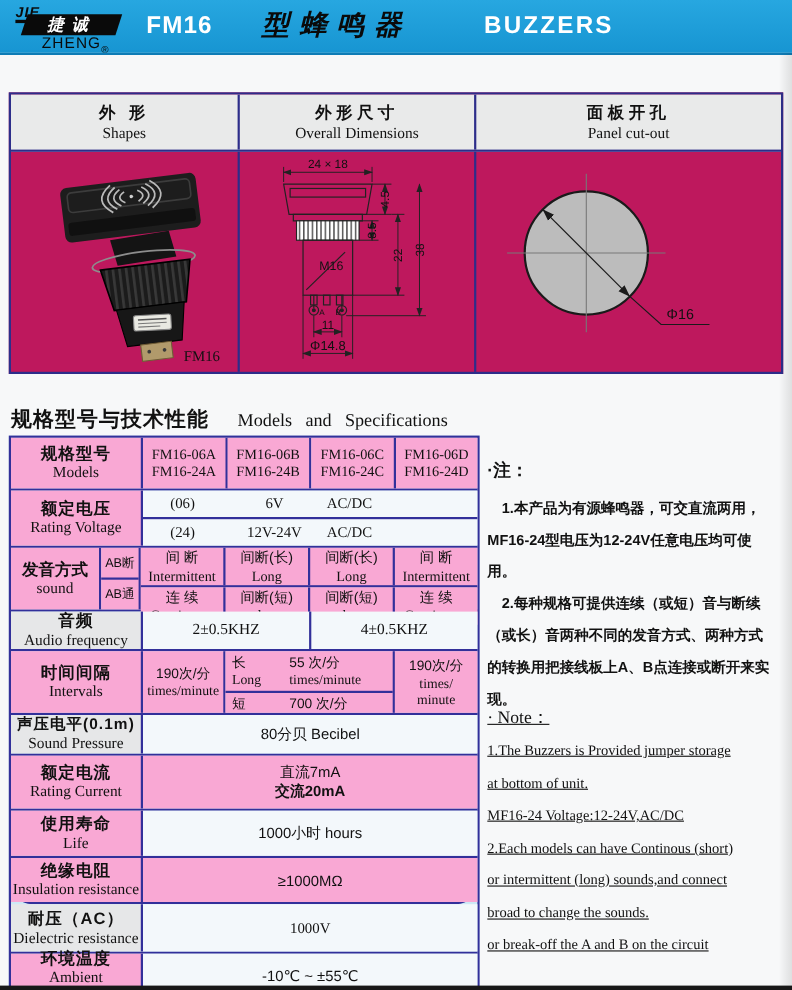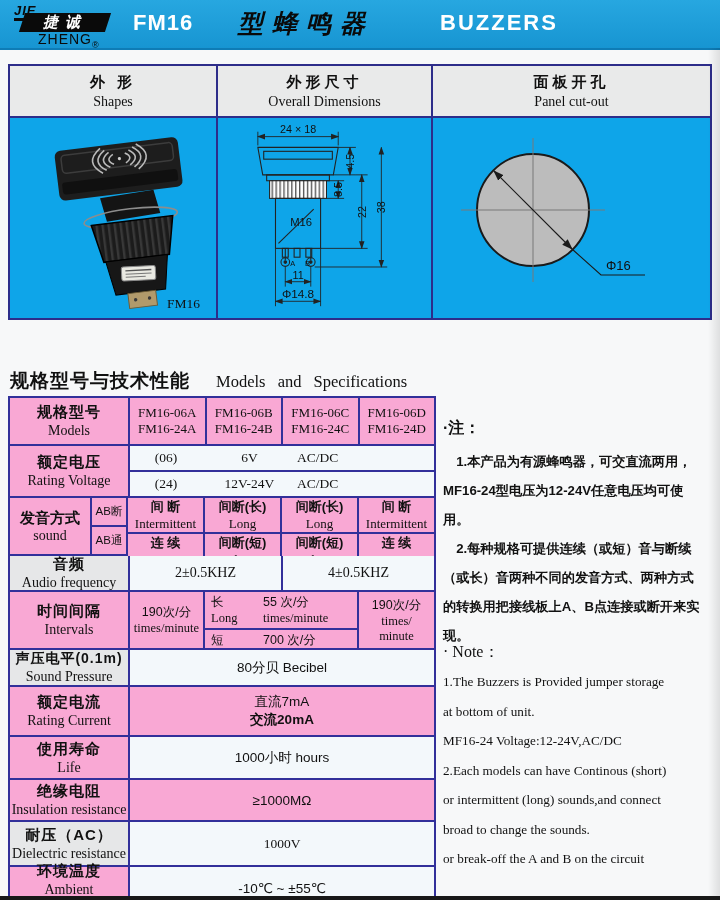--- a/index.html
+++ b/index.html
@@ -24,21 +24,21 @@
   .logo-zheng{position:absolute;left:30px;top:29px;font-size:14px;font-weight:normal;color:#0a0a0a;letter-spacing:1px;}
   .logo-reg{font-size:9px;vertical-align:sub;}
   .banner-model{position:absolute;left:133px;top:0;height:48px;line-height:46px;color:#fff;
     font-size:22px;font-weight:bold;letter-spacing:1px;}
   .banner-cn{position:absolute;left:238px;top:0;height:48px;line-height:46px;color:#0a0a0a;
     font-size:25px;font-weight:bold;font-style:italic;letter-spacing:9px;}
   .banner-en{position:absolute;left:440px;top:0;height:48px;line-height:46px;color:#fff;
     font-size:22px;font-weight:bold;letter-spacing:2px;}
 
   
-  .ov{position:absolute;left:8px;top:64px;width:700px;height:252px;border:2px solid #2d2d8a;background:#0ea5e9;}
+  .ov{position:absolute;left:8px;top:84px;width:700px;height:252px;border:2px solid #2d2d8a;background:#be185d;}
   .ov-head{display:flex;height:50px;background:#e9eaea;border-bottom:2px solid #2d2d8a;}
   .ov-hc{display:flex;flex-direction:column;align-items:center;justify-content:center;
     border-right:2px solid #2d2d8a;box-sizing:border-box;}
   .ov-hc:last-child{border-right:none;}
   .ov-hc .cn{font-size:15px;font-weight:bold;letter-spacing:4px;}
   .ov-hc .sub{font-size:14px;margin-top:2px;}
   .c1{width:208px;} .c2{width:215px;} .c3{flex:1;}
   .ov-body{display:flex;height:200px;}
   .ov-bc{border-right:2px solid #2d2d8a;box-sizing:border-box;position:relative;overflow:hidden;}
   .ov-bc:last-child{border-right:none;}
@@ -55,21 +55,21 @@
   .row:last-child{border-bottom:none;}
   .lab{width:120px;min-width:120px;border-right:2px solid #32309a;box-sizing:border-box;
     display:flex;flex-direction:column;align-items:center;justify-content:center;text-align:center;}
   .lab .cn{font-size:15px;font-weight:bold;letter-spacing:1px;}
   .lab .en2{font-size:14px;margin-top:1px;}
   .bg-blue{background:#f9a8d4;} .bg-gray{background:#e6e7e8;} .bg-white{background:#f3f8fb;}
   .cells{flex:1;display:flex;}
   .cell{flex:1;border-right:2px solid #32309a;box-sizing:border-box;display:flex;flex-direction:column;
     align-items:center;justify-content:center;text-align:center;}
   .cell:last-child{border-right:none;}
-  .cell .l1{font-size:13px;font-weight:bold;}
+  .cell .l1{font-size:13px;font-weight:normal;}
   .cell .l2{font-size:13px;}
   .stack{flex:1;display:flex;flex-direction:column;}
   .substack{display:flex;flex:1;border-bottom:2px solid #32309a;box-sizing:border-box;}
   .substack:last-child{border-bottom:none;}
   .vrow{flex:1;display:flex;align-items:center;border-bottom:2px solid #32309a;box-sizing:border-box;font-size:13.5px;}
   .vrow:last-child{border-bottom:none;}
   .vrow .s1{width:72px;text-align:center;}
   .vrow .s2{width:95px;text-align:center;}
   .vrow .s3{text-align:left;}
   .sound-main{width:82px;min-width:82px;border-right:2px solid #32309a;box-sizing:border-box;
@@ -86,21 +86,21 @@
   .iv-sub:last-child{border-bottom:none;}
   .iv-key{width:52px;display:flex;flex-direction:column;justify-content:center;font-size:12.5px;text-align:left;}
   .iv-val{flex:1;display:flex;flex-direction:column;justify-content:center;font-size:12.5px;text-align:left;}
   .single{flex:1;display:flex;flex-direction:column;align-items:center;justify-content:center;
     text-align:center;font-size:13.5px;}
 
   
   .notes-cn{position:absolute;left:443px;top:418px;width:268px;}
   .notes-cn .nt{font-size:16px;font-weight:bold;margin-bottom:8px;}
   .notes-cn .nl{font-size:13.2px;font-weight:600;line-height:29px;white-space:nowrap;}
-  .notes-en{position:absolute;left:443px;top:642px;width:272px;}
+  .notes-en{position:absolute;left:443px;top:642px;width:272px;text-decoration:underline;}
   .notes-en .nt{font-size:16px;margin-bottom:4px;}
   .notes-en .nl{font-size:13.2px;line-height:29.5px;white-space:nowrap;}
 
   
   .edge-right{position:absolute;right:0;top:48px;width:12px;height:852px;
     background:linear-gradient(to right,rgba(0,0,0,0),rgba(0,0,0,0.10));}
   .edge-bottom{position:absolute;left:0;bottom:0;width:720px;height:4px;background:#181818;}
 
   svg text{font-family:"Liberation Sans","DejaVu Sans",sans-serif;}
 </style>
@@ -451,21 +451,21 @@
   <div class="row" style="height:43px;">
     <div class="lab bg-blue">
       <div class="cn">使用寿命</div>
       <div class="en2 en">Life</div>
     </div>
     <div class="single bg-white">
         <div>1000小时    hours</div>
       </div>
   </div>
 
-  <div class="row" style="height:42px;">
+  <div class="row" style="height:42px;border-radius:19px;">
     <div class="lab bg-blue">
       <div class="cn">绝缘电阻</div>
       <div class="en2 en">Insulation  resistance</div>
     </div>
     <div class="single bg-blue">
         <div>≥1000MΩ</div>
       </div>
   </div>
 
   <div class="row" style="height:45px;">

